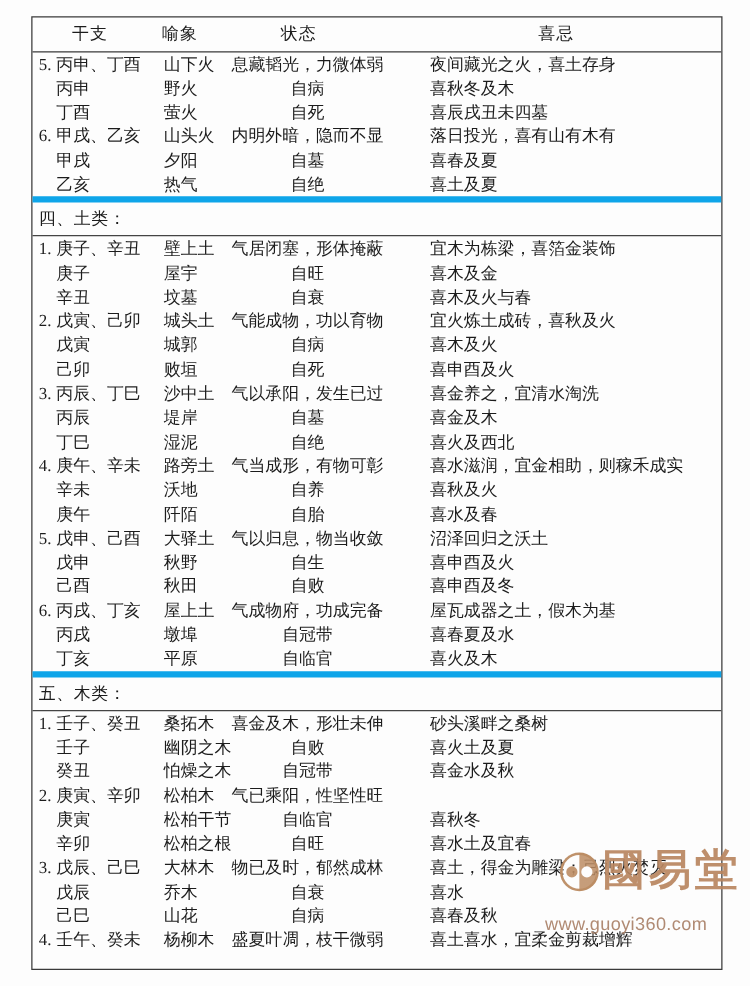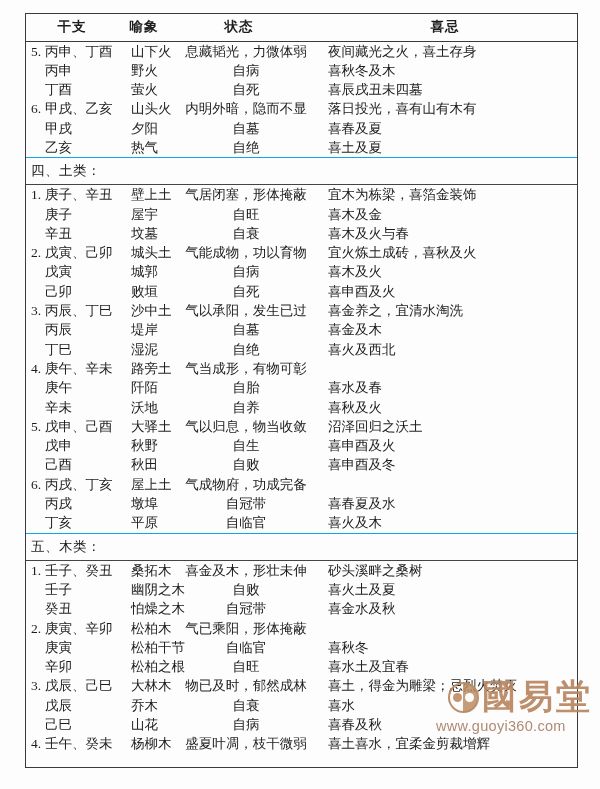--- a/index.html
+++ b/index.html
@@ -7,57 +7,57 @@
     width:600px;height:789px;position:relative;background:#ffffff;
     font-family:"Liberation Serif","DejaVu Serif",serif;
     color:#1c1c1c;overflow:hidden;
   }
   .page{position:absolute;inset:0;background:#fdfdfd;}
 
   .table{
     position:absolute;left:25px;top:13px;width:551px;
     border:1.5px solid #3a3a3a;background:transparent;box-sizing:content-box;
   }
-  .header-row{position:relative;height:26.5px;border-bottom:1.5px solid #3a3a3a;font-size:13.5px;font-weight:bold;}
+  .header-row{position:relative;height:26.5px;border-bottom:1.5px solid #3a3a3a;font-size:13.5px;}
   .h{position:absolute;top:50%;transform:translate(-50%,-50%);white-space:nowrap;letter-spacing:1px;}
   .h1{left:46px}.h2{left:118px}.h3{left:213px}.h4{left:419px}
 
   .tbody{padding-bottom:13px;}
   .row{position:relative;height:19.3px;font-size:13.5px;}
   .row span{position:absolute;top:0;line-height:19.3px;white-space:nowrap;}
   .c-num{left:5px}
   .c-gz{left:19px}
   .c-img{left:105px}
   .c-state{left:220px;transform:translateX(-50%);}
-  .c-like{left:302px}
+  .c-like{left:318px}
 
   .section-row{
     position:relative;height:26px;
-    border-top:1px solid #0ea5e9;border-bottom:1px solid #444;
+    border-top:5px solid #0ea5e9;border-bottom:1px solid #444;
     font-size:13.5px;
   }
   .section-row span{position:absolute;left:5px;top:50%;transform:translateY(-50%);letter-spacing:.5px;white-space:nowrap;}
 
   
   .watermark{position:absolute;left:428px;top:678px;width:172px;z-index:5;}
   .wm-row{display:flex;align-items:center;height:38px;margin-left:20px;}
   .taiji{
     position:relative;width:31px;height:31px;border-radius:50%;flex:0 0 auto;
     border:2.5px solid rgba(188,140,99,.95);box-sizing:border-box;
     background:linear-gradient(90deg, rgba(255,255,255,0) 50%, rgba(188,140,99,.85) 50%);
   }
   .dot{position:absolute;border-radius:50%;width:9px;height:9px;top:9px;}
   .d1{background:rgba(188,140,99,.9);left:3px;}
   .d2{background:#fdfdfd;right:3px;}
   .brand{
     font-size:34px;font-weight:bold;line-height:1;margin-left:3px;
     letter-spacing:3px;white-space:nowrap;color:rgba(184,134,95,.92);
   }
   .wm-url{
-    margin-top:2px;margin-left:8px;font-size:14.5px;letter-spacing:.3px;
+    margin-top:16px;margin-left:8px;font-size:14.5px;letter-spacing:.3px;
     color:rgba(172,132,108,.95);
     font-family:"Liberation Sans","DejaVu Sans",sans-serif;
   }
 </style>
 </head>
 <body>
 
 <div class="page">
 
   <div class="table">
@@ -174,34 +174,35 @@
           <span class="c-gz">丁巳</span>
           <span class="c-img">湿泥</span>
           <span class="c-state">自绝</span>
           <span class="c-like">喜火及西北</span>
         </div>
         <div class="row">
           <span class="c-num">4.</span>
           <span class="c-gz">庚午、辛未</span>
           <span class="c-img">路旁土</span>
           <span class="c-state">气当成形，有物可彰</span>
+          <span class="c-like">喜水滋润，宜金相助，则稼禾成实</span>
+        </div>
+        <div class="row">
+          <span class="c-num"></span>
+          <span class="c-gz">辛未</span>
+          <span class="c-img">沃地</span>
+          <span class="c-state">自养</span>
+          <span class="c-like">喜秋及火</span>
         </div>
         <div class="row">
           <span class="c-num"></span>
           <span class="c-gz">庚午</span>
           <span class="c-img">阡陌</span>
           <span class="c-state">自胎</span>
           <span class="c-like">喜水及春</span>
-        </div>
-        <div class="row">
-          <span class="c-num"></span>
-          <span class="c-gz">辛未</span>
-          <span class="c-img">沃地</span>
-          <span class="c-state">自养</span>
-          <span class="c-like">喜秋及火</span>
         </div>
         <div class="row">
           <span class="c-num">5.</span>
           <span class="c-gz">戊申、己酉</span>
           <span class="c-img">大驿土</span>
           <span class="c-state">气以归息，物当收敛</span>
           <span class="c-like">沼泽回归之沃土</span>
         </div>
         <div class="row">
           <span class="c-num"></span>
@@ -215,20 +216,21 @@
           <span class="c-gz">己酉</span>
           <span class="c-img">秋田</span>
           <span class="c-state">自败</span>
           <span class="c-like">喜申酉及冬</span>
         </div>
         <div class="row">
           <span class="c-num">6.</span>
           <span class="c-gz">丙戌、丁亥</span>
           <span class="c-img">屋上土</span>
           <span class="c-state">气成物府，功成完备</span>
+          <span class="c-like">屋瓦成器之土，假木为基</span>
         </div>
         <div class="row">
           <span class="c-num"></span>
           <span class="c-gz">丙戌</span>
           <span class="c-img">墩埠</span>
           <span class="c-state">自冠带</span>
           <span class="c-like">喜春夏及水</span>
         </div>
         <div class="row">
           <span class="c-num"></span>
@@ -258,21 +260,21 @@
           <span class="c-num"></span>
           <span class="c-gz">癸丑</span>
           <span class="c-img">怕燥之木</span>
           <span class="c-state">自冠带</span>
           <span class="c-like">喜金水及秋</span>
         </div>
         <div class="row">
           <span class="c-num">2.</span>
           <span class="c-gz">庚寅、辛卯</span>
           <span class="c-img">松柏木</span>
-          <span class="c-state">气已乘阳，形体掩蔽</span>
+          <span class="c-state">气已乘阳，性坚性旺</span>
         </div>
         <div class="row">
           <span class="c-num"></span>
           <span class="c-gz">庚寅</span>
           <span class="c-img">松柏干节</span>
           <span class="c-state">自临官</span>
           <span class="c-like">喜秋冬</span>
         </div>
         <div class="row">
           <span class="c-num"></span>

